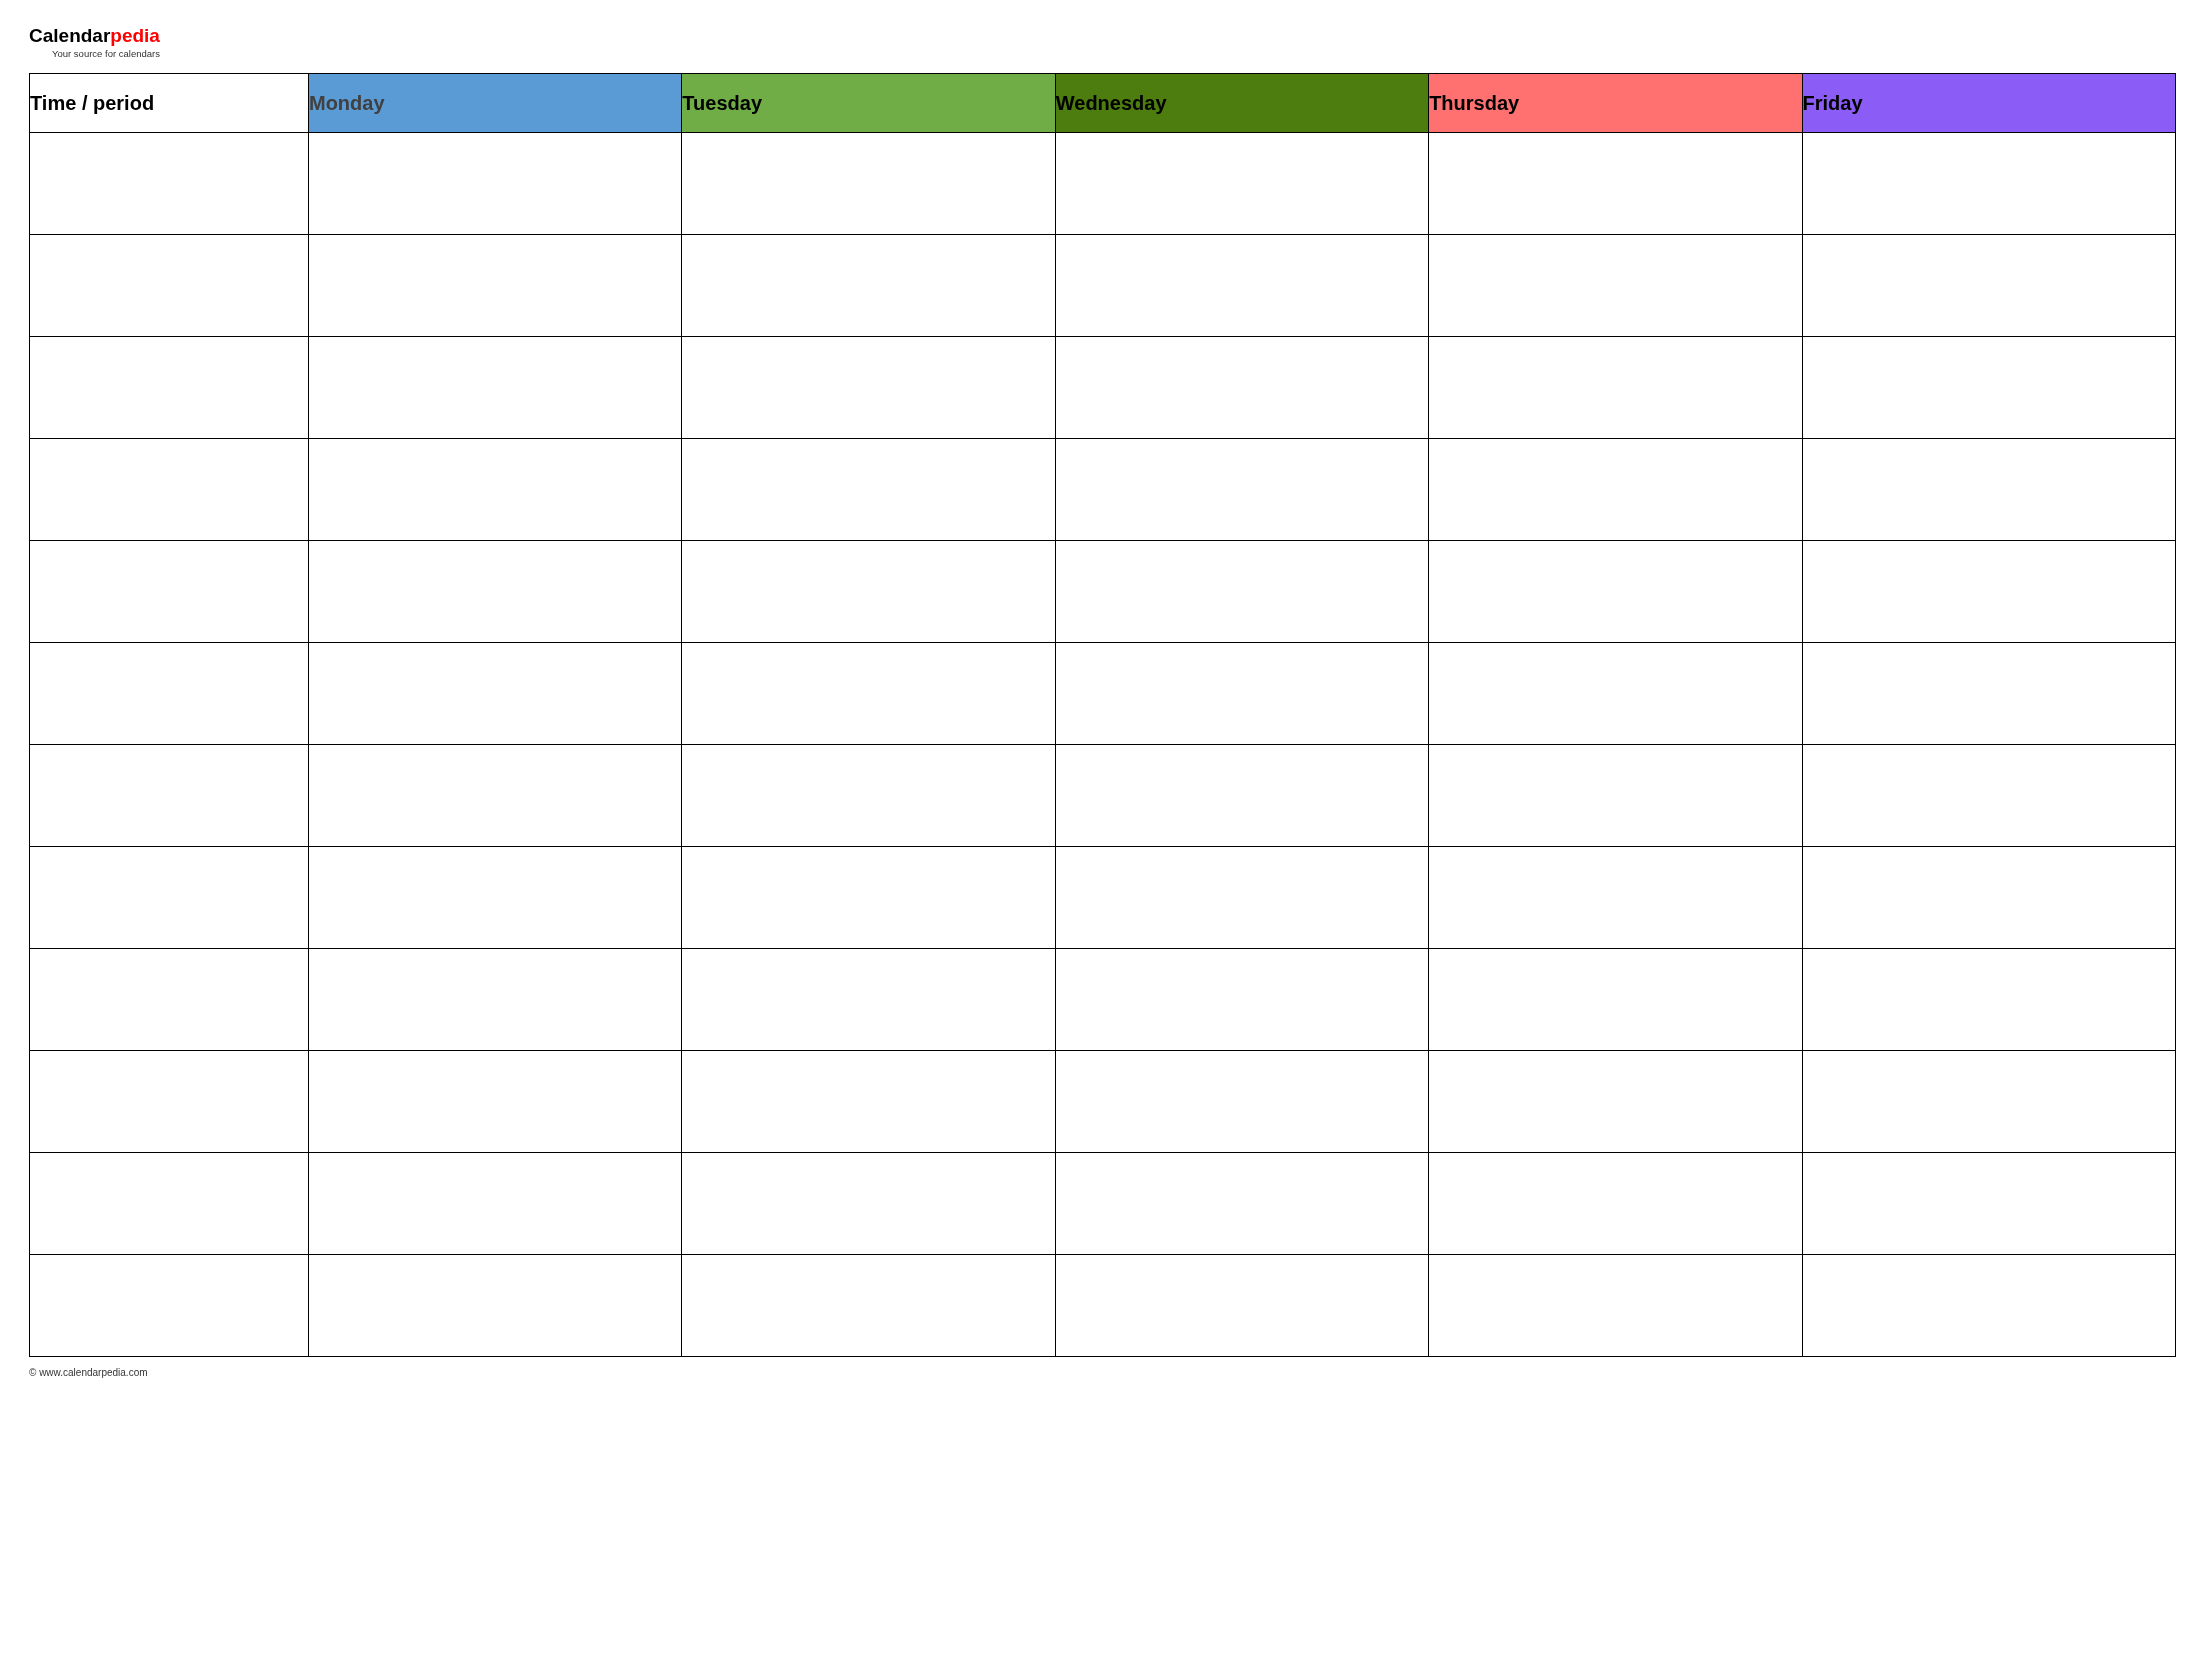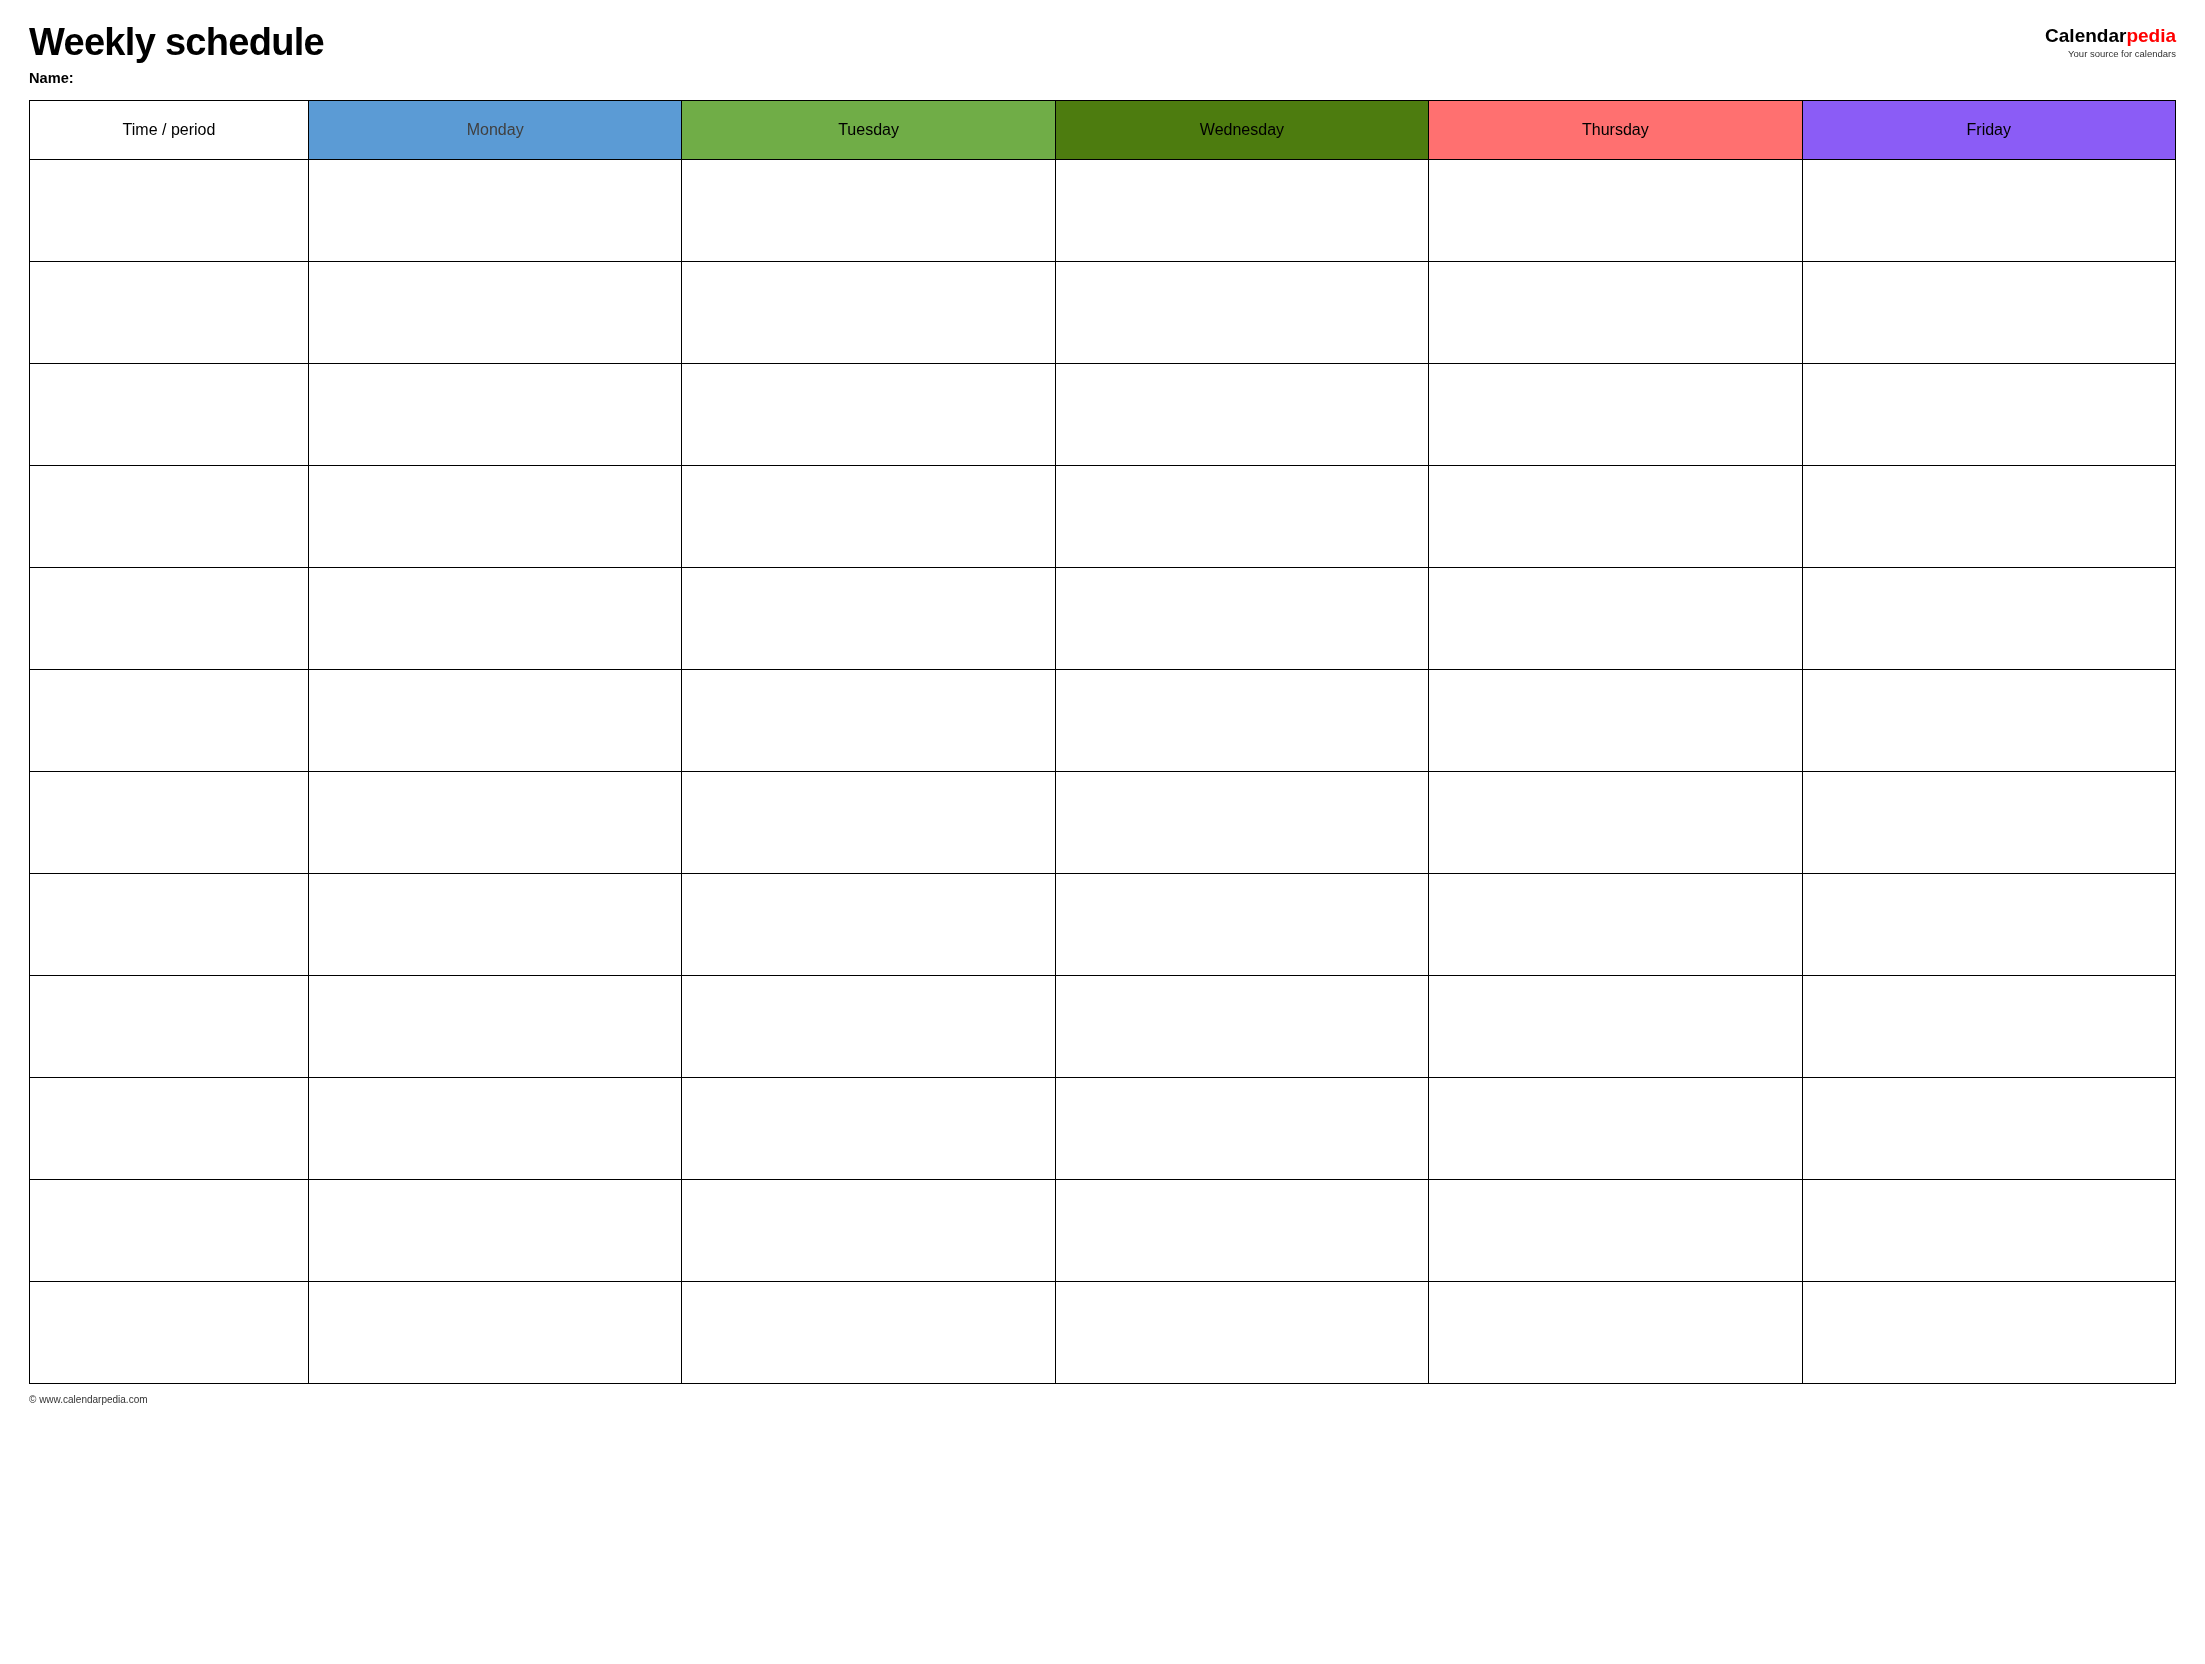--- a/index.html
+++ b/index.html
@@ -80,23 +80,23 @@
 
     .schedule-table th,
     .schedule-table td {
       border: 1.1px solid #000000;
       padding: 0;
       height: 102px;
     }
 
     .schedule-table th {
       height: 59px;
-      text-align: center;
-      font-size: 16px;
-      font-weight: normal;
+      text-align: left;
+      font-size: 20px;
+      font-weight: bold;
       vertical-align: middle;
     }
 
     .col-time {
       width: 13%;
     }
 
     .col-day {
       width: 17.4%;
     }
@@ -138,24 +138,20 @@
     .footer {
       margin-top: 10px;
       font-size: 10px;
       color: #333333;
     }
   </style>
 </head>
 <body>
 
 <div class="page-header">
-  <div class="title-section">
-    <h1 class="main-title">Weekly schedule</h1>
-    <div class="name-label">Name:</div>
-  </div>
   <div class="logo-section">
     <div class="logo-text">
       <span class="calendar">Calendar</span><span class="pedia">pedia</span>
     </div>
     <div class="logo-tagline">Your source for calendars</div>
   </div>
 </div>
 
 <table class="schedule-table">
   <thead>

